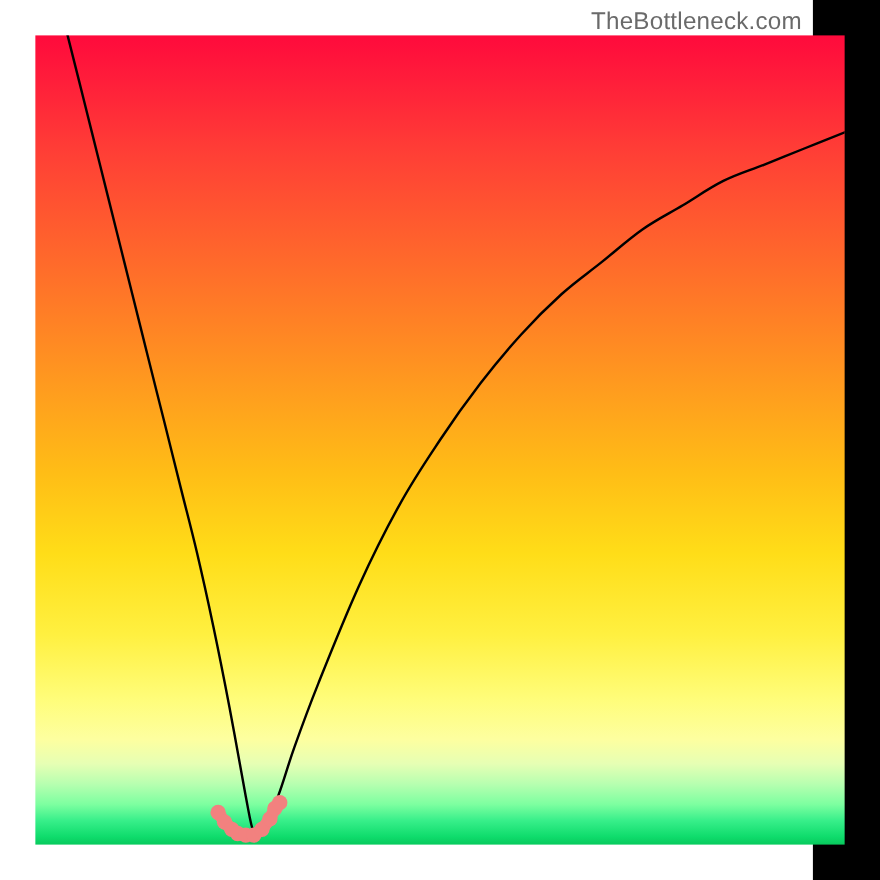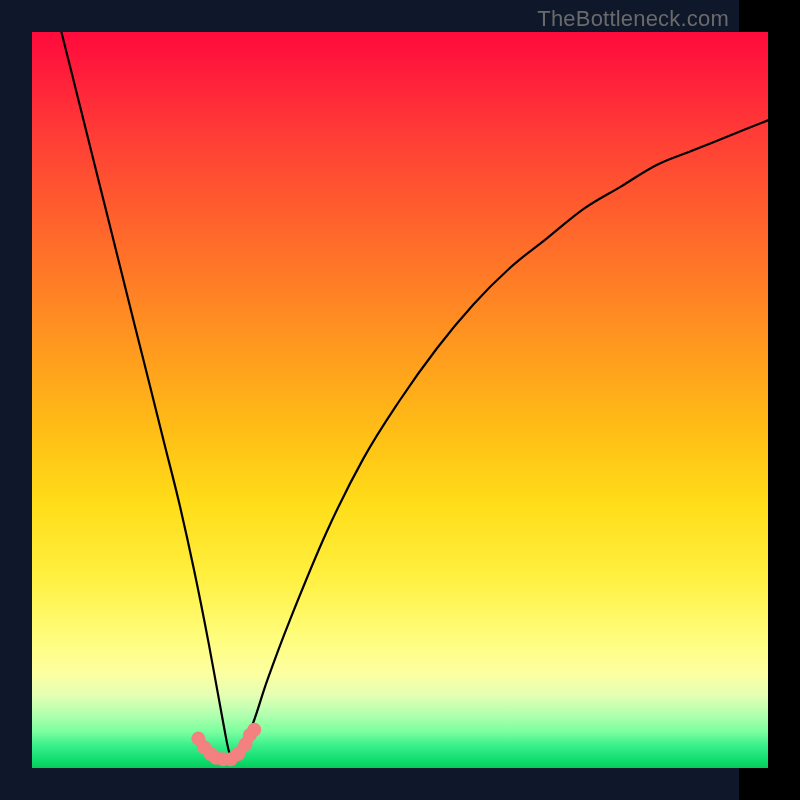--- a/index.html
+++ b/index.html
@@ -10,21 +10,21 @@
     background: #000;
     overflow: hidden;
     font-family: Arial, Helvetica, sans-serif;
   }
   .frame {
     position: absolute;
     top: 0;
     left: 0;
     width: 739px;
     height: 800px;
-    background: #0f172a;
+    background: #ffffff;
   }
   .plot-area {
     position: absolute;
     top: 32px;
     left: 32px;
     width: 736px;
     height: 736px;
     overflow: hidden;
   }
   .gradient {

